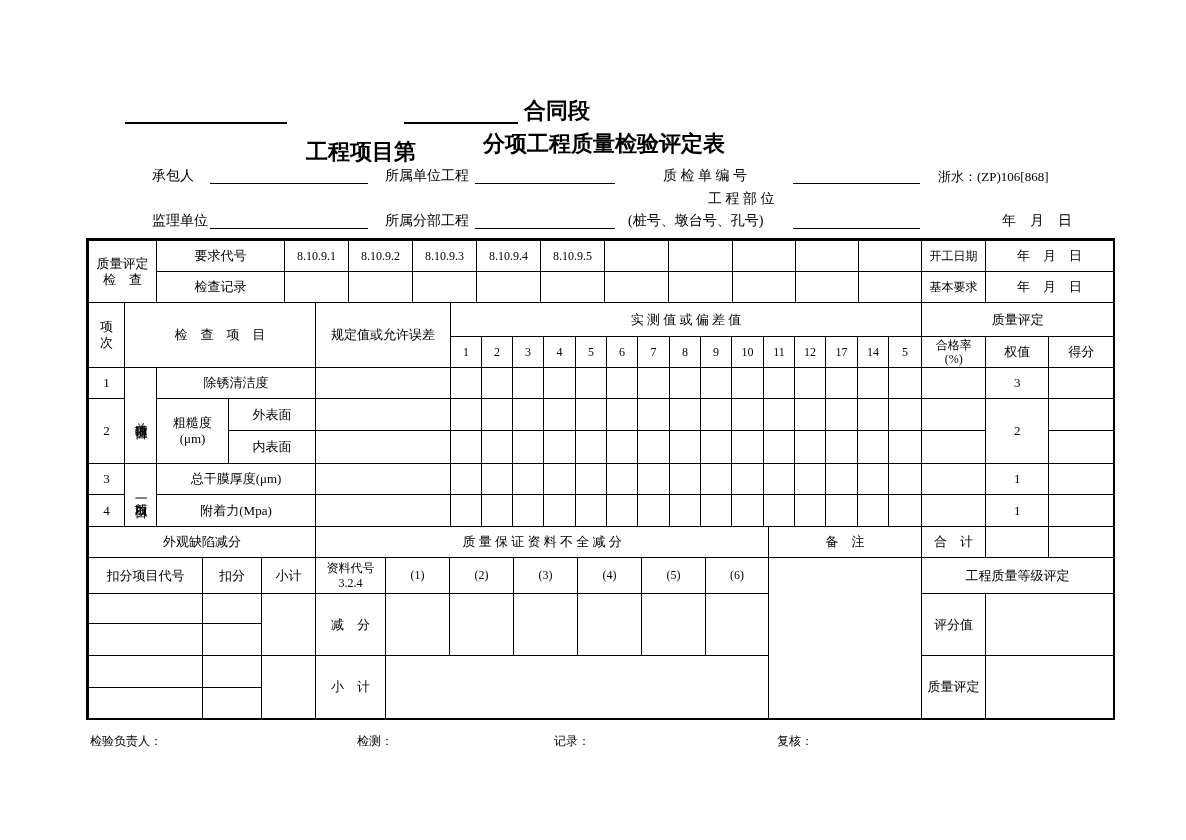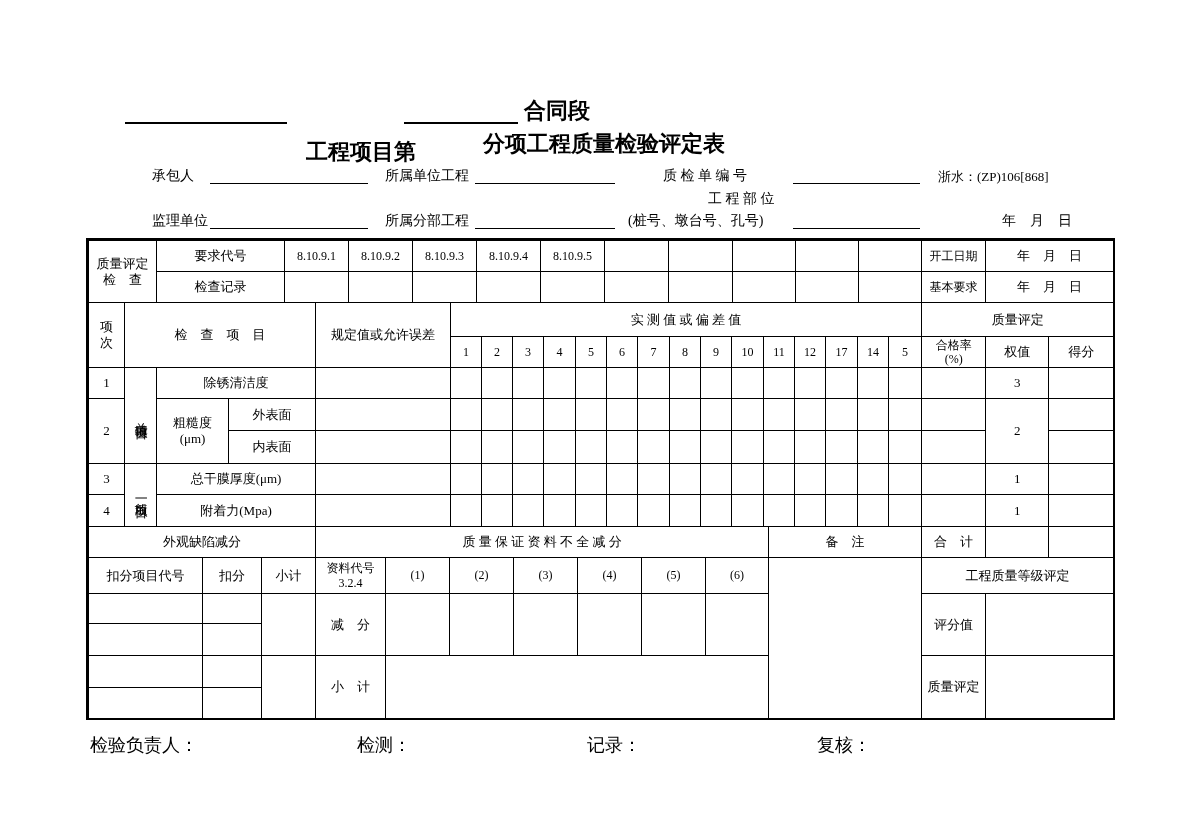--- a/index.html
+++ b/index.html
@@ -12,21 +12,21 @@
   .iblank{border-bottom:1px solid #000;height:17px;}
   .lbl{font-size:14px;white-space:nowrap;}
   table{border-collapse:collapse;table-layout:fixed;position:absolute;background:#fff;}
   td{border:1px solid #000;padding:0;text-align:center;vertical-align:middle;
      font-size:13px;line-height:1.2;overflow:hidden;}
   .pre{white-space:pre-line;}
   .sm{font-size:12px;}
   .vert{display:inline-block;writing-mode:vertical-rl;text-orientation:upright;
         letter-spacing:2px;font-size:13px;line-height:1.1;}
   .outer{box-sizing:border-box;border:2px solid #000;pointer-events:none;}
-  .sig{font-size:18px;white-space:nowrap;}
+  .sig{font-size:12px;white-space:nowrap;}
 </style>
 </head>
 <body>
 
 <div class="page">
 
   <span class="ab blank" style="left:125px;top:96px;width:162px;"></span>
   <span class="ab t1" style="left:306px;top:96px;margin-top:41px;">工程项目第</span>
   <span class="ab blank" style="left:404px;top:96px;width:114px;"></span>
   <span class="ab t1" style="left:524px;top:96px;">合同段</span>
@@ -352,16 +352,16 @@
       <td></td>
       <td></td>
     </tr>
   </tbody>
     </table>
 
   <div class="ab outer" style="left:86px;top:238px;width:1029px;height:482px;"></div>
 
   <span class="ab sig" style="left:90px;top:733px;">检验负责人：</span>
   <span class="ab sig" style="left:357px;top:733px;">检测：</span>
-  <span class="ab sig" style="left:554px;top:733px;margin-left:33px;">记录：</span>
-  <span class="ab sig" style="left:777px;top:733px;margin-left:40px;">复核：</span>
+  <span class="ab sig" style="left:554px;top:733px;">记录：</span>
+  <span class="ab sig" style="left:777px;top:733px;">复核：</span>
 
 </div>
 
 </body></html>

